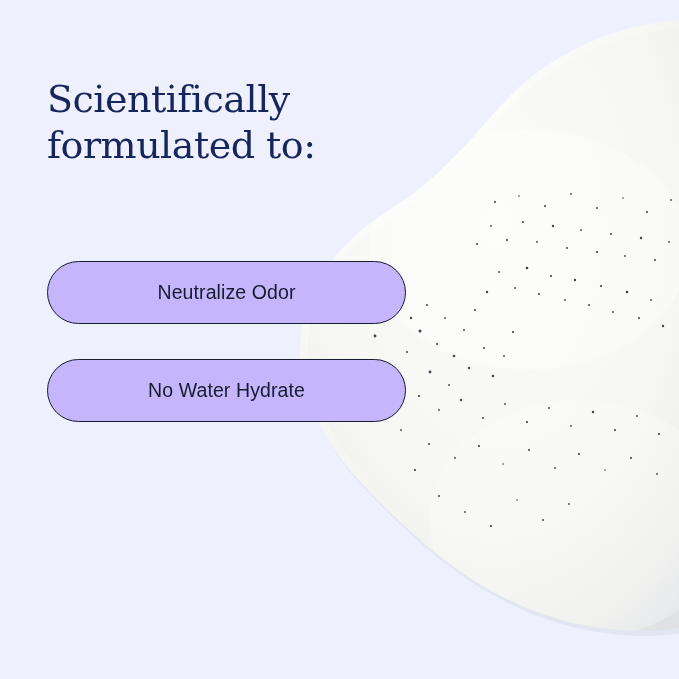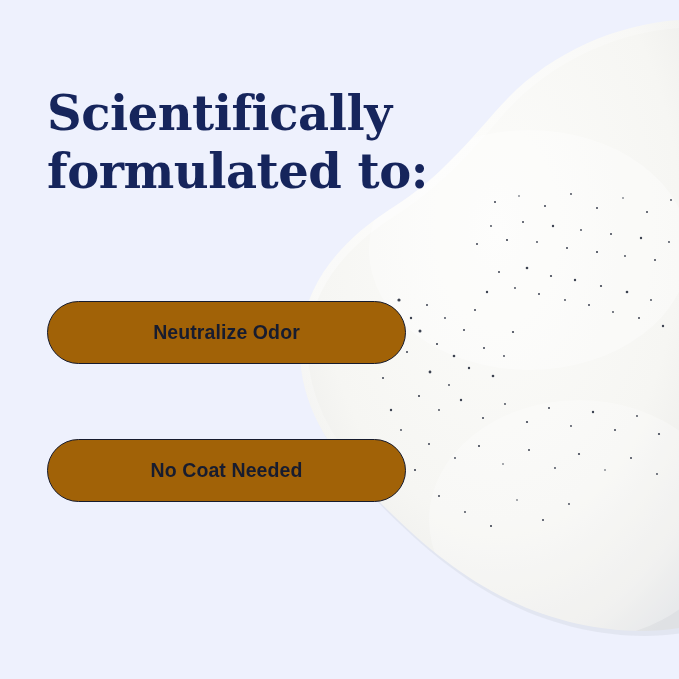--- a/index.html
+++ b/index.html
@@ -36,56 +36,55 @@
     height: 100%;
   }
 
   
   #headline {
     position: absolute;
     left: 47px;
     top: 52px;
     width: 420px;
     font-family: "DejaVu Serif", "Liberation Serif", serif;
-    font-size: 48px;
+    font-size: 38px;
     line-height: 1.21;
-    font-weight: 700;
+    font-weight: 400;
     letter-spacing: -0.5px;
     color: #16255c;
     white-space: pre-line;
   }
 
   
   #benefit-list {
     position: absolute;
     left: 47px;
     top: 261px;
     width: 359px;
     display: flex;
     flex-direction: column;
     gap: 35px;
   }
   .pill {
     box-sizing: border-box;
     width: 359px;
     height: 63px;
     border-radius: 32px;
-    background: #a16207;
+    background: #c4b5fd;
     border: 1.6px solid #161b2e;
     display: flex;
     align-items: center;
     justify-content: center;
     color: #171c2f;
     font-family: "Liberation Sans", sans-serif;
     font-size: 19.5px;
-    font-weight: 700;
+    font-weight: 400;
     letter-spacing: 0.1px;
     text-align: center;
     user-select: none;
-    margin-top: 40px;
   }
 </style>
 </head>
 <body>
 
 <div id="poster">
 
   <div id="blob-art">
     <svg viewBox="0 0 400 679" xmlns="http://www.w3.org/2000/svg" aria-hidden="true">
       <defs>
@@ -234,17 +233,17 @@
   </div>
 
   <h1 id="headline">Scientifically
 formulated to:</h1>
 
   <div id="benefit-list">
     <div class="pill">
       <span>Neutralize Odor</span>
     </div>
     <div class="pill">
-      <span>No Coat Needed</span>
+      <span>No Water Hydrate</span>
     </div>
   </div>
 
 </div>
 
 </body></html>

